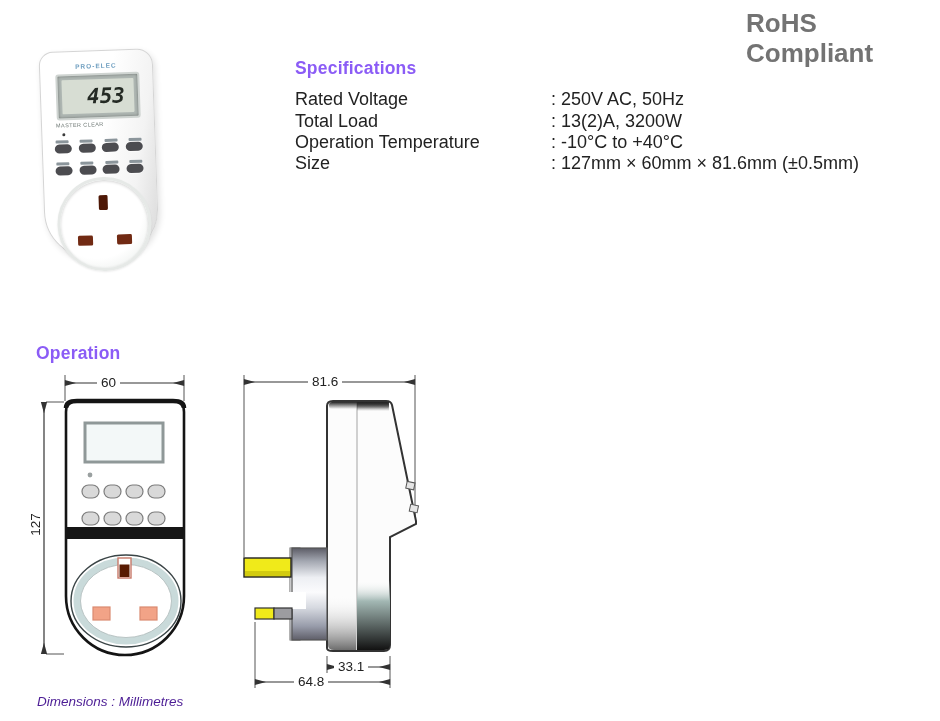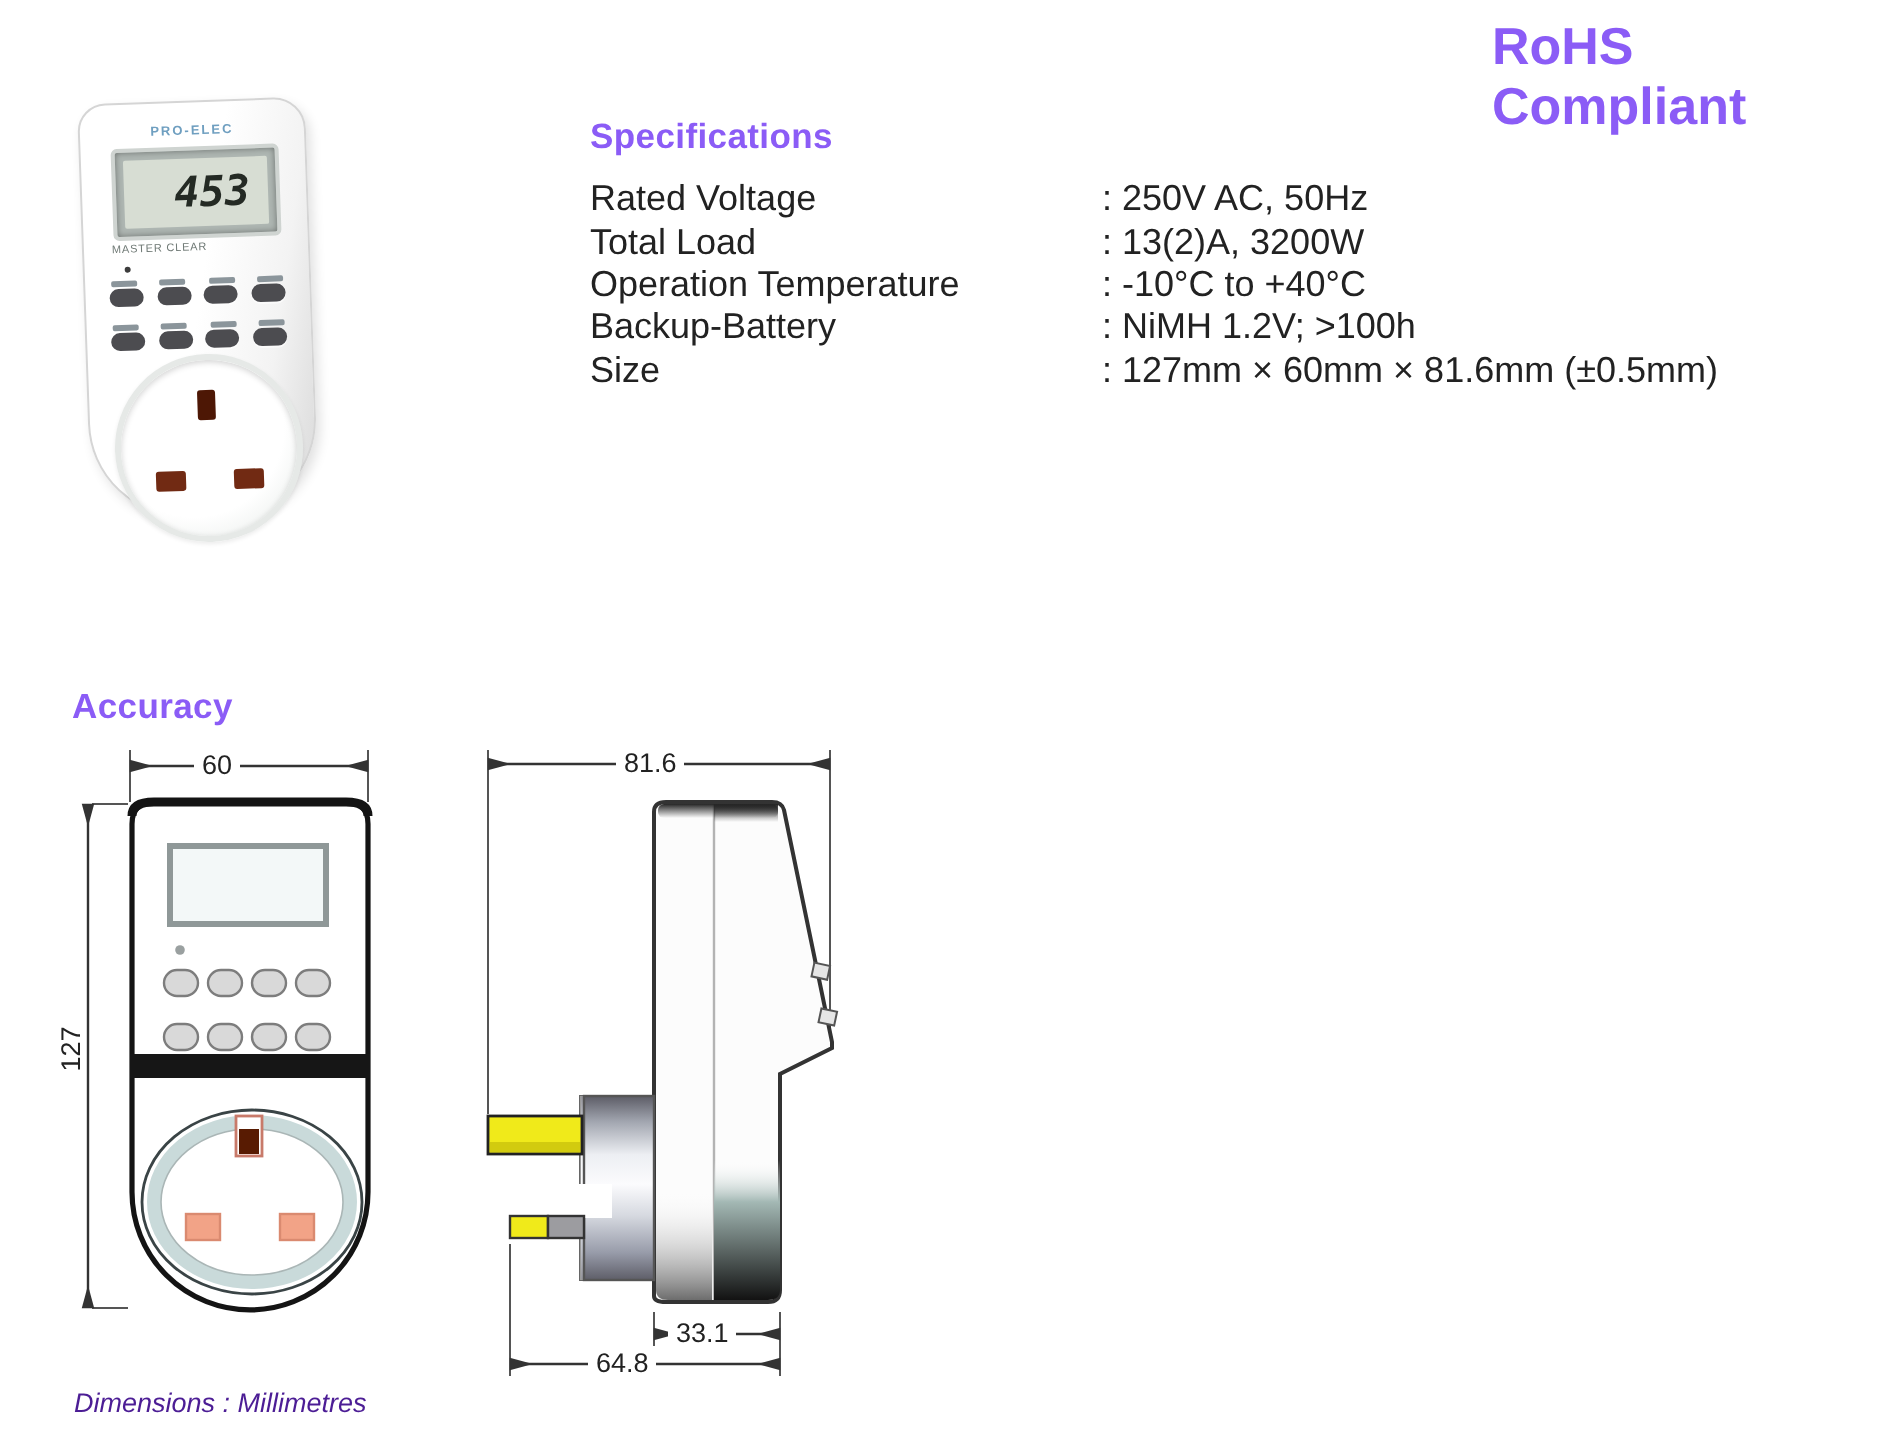--- a/index.html
+++ b/index.html
@@ -89,50 +89,46 @@
         <div class="p-btn"></div>
       </div>
       <div class="socket-face">
         <div class="hole-top"></div>
         <div class="hole-left"></div>
         <div class="hole-right"></div>
       </div>
     </div>
   </div>
 
-  <div class="abs rohs" style="color:#8b5cf6">
+  <div class="abs rohs" style="color:#737373">
     <div>RoHS</div>
     <div>Compliant</div>
   </div>
 
   <div class="abs h-title" style="left:295px;top:58px">Specifications</div>
   <div class="abs specs">
     <div class="spec-row">
       <div class="spec-label">Rated Voltage</div>
       <div class="spec-value">: 250V AC, 50Hz</div>
     </div>
     <div class="spec-row">
       <div class="spec-label">Total Load</div>
       <div class="spec-value">: 13(2)A, 3200W</div>
     </div>
     <div class="spec-row">
       <div class="spec-label">Operation Temperature</div>
       <div class="spec-value">: -10°C to +40°C</div>
     </div>
     <div class="spec-row">
-      <div class="spec-label">Backup-Battery</div>
-      <div class="spec-value">: NiMH 1.2V; &gt;100h</div>
-    </div>
-    <div class="spec-row">
       <div class="spec-label">Size</div>
       <div class="spec-value">: 127mm × 60mm × 81.6mm (±0.5mm)</div>
     </div>
   </div>
 
-  <div class="abs h-title" style="left:36px;top:343px">Accuracy</div>
+  <div class="abs h-title" style="left:36px;top:343px">Operation</div>
 
   <svg class="abs" style="left:0;top:345px" width="470" height="376" viewBox="0 0 470 376">
     <defs>
       <marker id="arw" markerWidth="11" markerHeight="8" refX="9.5" refY="3" orient="auto-start-reverse">
         <path d="M0,3 L9.6,0.4 L9.6,5.6 Z" fill="#333"></path>
       </marker>
       <linearGradient id="gTop" x1="0" y1="0" x2="0" y2="1">
         <stop offset="0%" stop-color="#262626"></stop>
           <stop offset="100%" stop-color="#262626" stop-opacity="0"></stop>
       </linearGradient>

